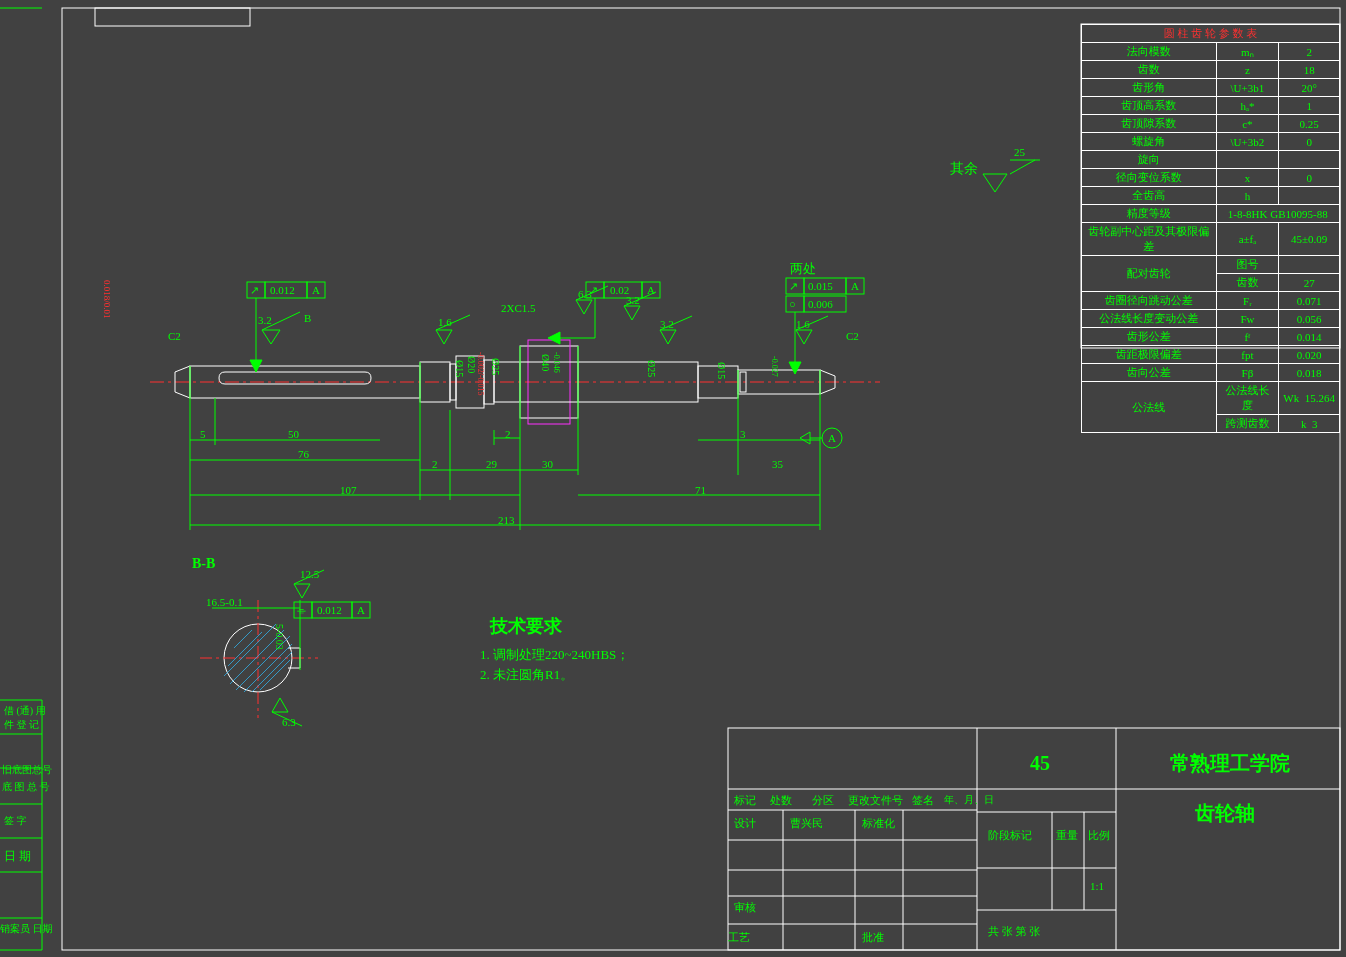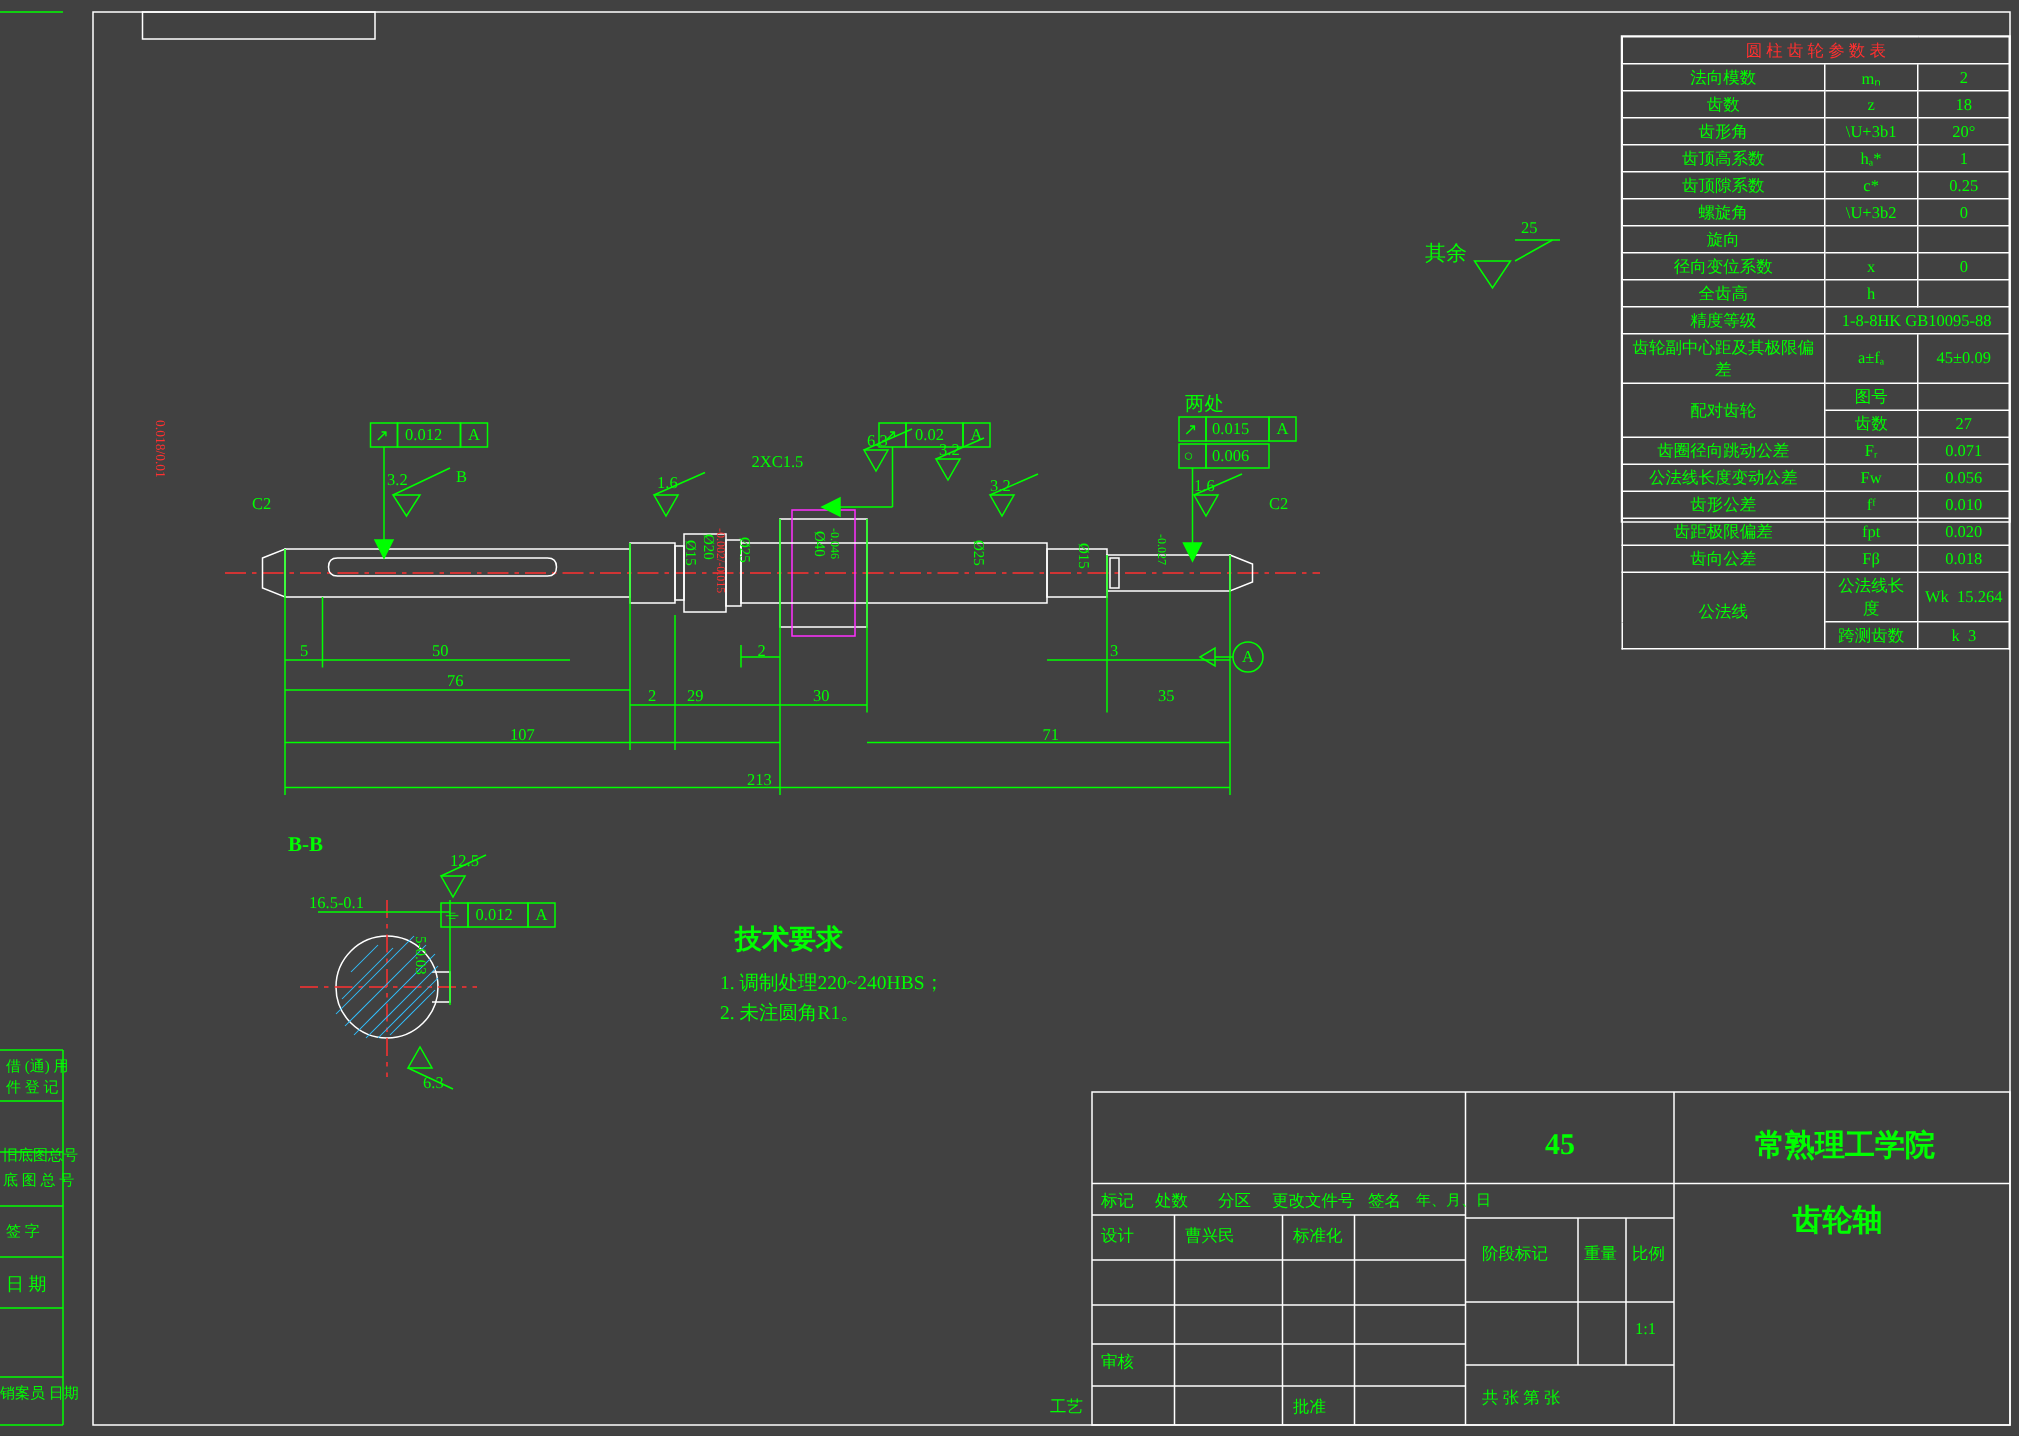--- a/index.html
+++ b/index.html
@@ -228,21 +228,21 @@
 <span class="txt" style="left:626px;top:294px">3.2</span>
 <span class="txt" style="left:660px;top:318px">3.2</span>
 <span class="txt" style="left:796px;top:318px">1.6</span>
 <span class="txt" style="left:300px;top:568px">12.5</span>
 <span class="txt" style="left:282px;top:716px">6.3</span>
 
 <span class="txt" style="left:200px;top:428px">5</span>
 <span class="txt" style="left:288px;top:428px">50</span>
 <span class="txt" style="left:298px;top:448px">76</span>
 <span class="txt" style="left:432px;top:458px">2</span>
-<span class="txt" style="left:458px;top:458px">29</span>
+<span class="txt" style="left:486px;top:458px">29</span>
 <span class="txt" style="left:505px;top:428px">2</span>
 <span class="txt" style="left:542px;top:458px">30</span>
 <span class="txt" style="left:740px;top:428px">3</span>
 <span class="txt" style="left:772px;top:458px">35</span>
 <span class="txt" style="left:340px;top:484px">107</span>
 <span class="txt" style="left:695px;top:484px">71</span>
 <span class="txt" style="left:498px;top:514px">213</span>
 
 <span class="txt vert" style="left:454px;top:360px;font-size:10px">Ø15</span>
 <span class="txt vert" style="left:466px;top:356px;font-size:10px">Ø20</span>
@@ -337,21 +337,21 @@
           <td>0.071</td>
         </tr>
   <tr>
           <td>公法线长度变动公差</td>
           <td>Fw</td>
           <td>0.056</td>
         </tr>
   <tr>
           <td>齿形公差</td>
           <td>fᶠ</td>
-          <td>0.010</td>
+          <td>0.014</td>
         </tr>
   <tr>
           <td>齿距极限偏差</td>
           <td>fpt</td>
           <td>0.020</td>
         </tr>
   <tr>
           <td>齿向公差</td>
           <td>Fβ</td>
           <td>0.018</td>
@@ -376,21 +376,21 @@
 <span class="txt" style="left:770px;top:793px">处数</span>
 <span class="txt" style="left:812px;top:793px">分区</span>
 <span class="txt" style="left:848px;top:793px">更改文件号</span>
 <span class="txt" style="left:912px;top:793px">签名</span>
 <span class="txt" style="left:944px;top:793px;font-size:10px">年、月、日</span>
 
 <span class="txt" style="left:734px;top:816px">设计</span>
 <span class="txt" style="left:790px;top:816px">曹兴民</span>
 <span class="txt" style="left:862px;top:816px">标准化</span>
 <span class="txt" style="left:734px;top:900px">审核</span>
-<span class="txt" style="left:700px;top:930px">工艺</span>
+<span class="txt" style="left:728px;top:930px">工艺</span>
 <span class="txt" style="left:862px;top:930px">批准</span>
 
 <span class="txt" style="left:988px;top:828px">阶段标记</span>
 <span class="txt" style="left:1056px;top:828px">重量</span>
 <span class="txt" style="left:1088px;top:828px">比例</span>
 <span class="txt" style="left:1090px;top:880px">1:1</span>
 <span class="txt" style="left:988px;top:924px">共    张    第    张</span>
 
 <span class="txt" style="left:4px;top:704px;font-size:10px">借 (通) 用</span>
 <span class="txt" style="left:4px;top:718px;font-size:10px">件  登  记</span>

